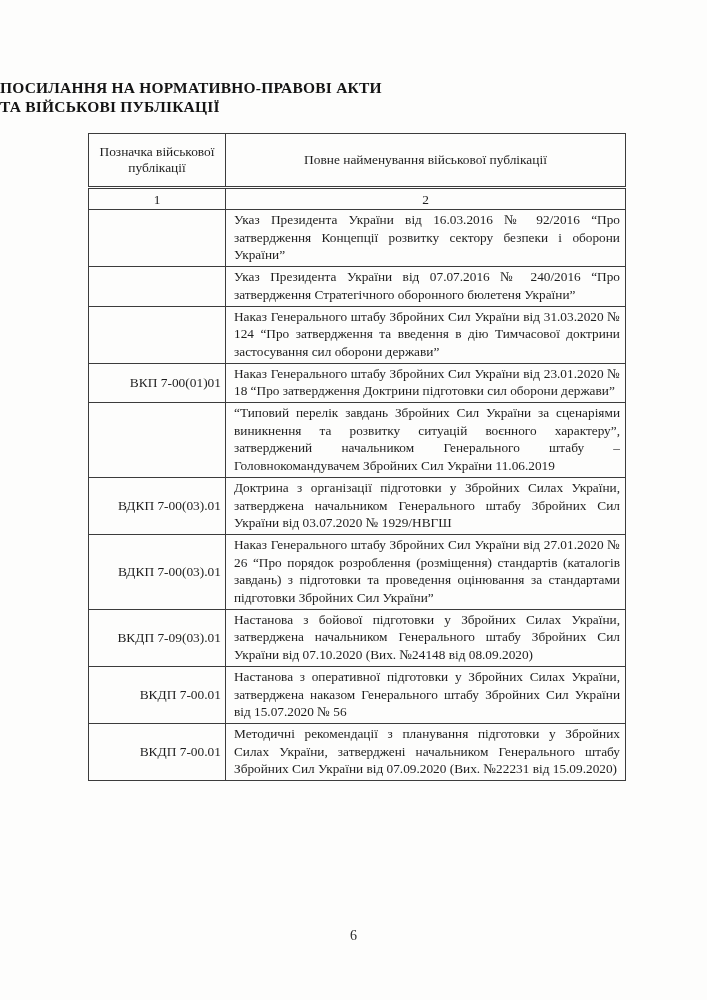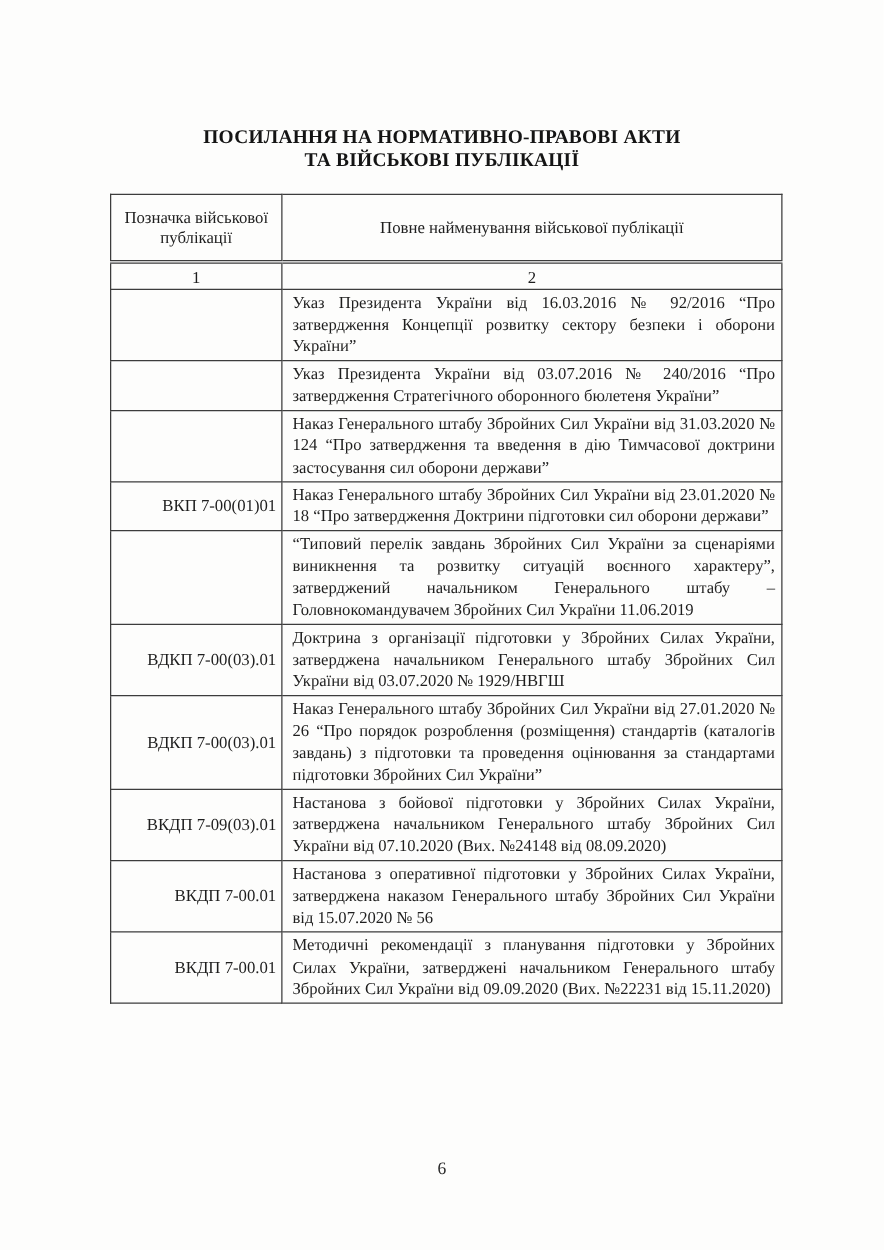--- a/index.html
+++ b/index.html
@@ -11,22 +11,21 @@
     position: relative;
     width: 707px;
     height: 1000px;
     margin: 0 auto;
     background: #fdfdfc;
     font-family: "Liberation Serif", "DejaVu Serif", serif;
     color: #1e1e1e;
     overflow: hidden;
   }
   .doc-title {
-    padding-top: 100px;
-    text-align: center;
+    padding-top: 78px;
     font-weight: bold;
     font-size: 15.5px;
     line-height: 19px;
     letter-spacing: 0.2px;
     color: #141414;
   }
   table.pub-table {
     border-collapse: collapse;
     table-layout: fixed;
     width: 537px;
@@ -106,21 +105,21 @@
         <td>2</td>
       </tr>
     </thead>
     <tbody>
       <tr>
         <td class="code-cell"></td>
         <td class="title-cell">Указ Президента України від 16.03.2016 № 92/2016 “Про затвердження Концепції розвитку сектору безпеки і оборони України”</td>
       </tr>
       <tr>
         <td class="code-cell"></td>
-        <td class="title-cell">Указ Президента України від 03.07.2016 № 240/2016 “Про затвердження Стратегічного оборонного бюлетеня України”</td>
+        <td class="title-cell">Указ Президента України від 07.07.2016 № 240/2016 “Про затвердження Стратегічного оборонного бюлетеня України”</td>
       </tr>
       <tr>
         <td class="code-cell"></td>
         <td class="title-cell">Наказ Генерального штабу Збройних Сил України від 31.03.2020 № 124 “Про затвердження та введення в дію Тимчасової доктрини застосування сил оборони держави”</td>
       </tr>
       <tr>
         <td class="code-cell">ВКП 7-00(01)01</td>
         <td class="title-cell">Наказ Генерального штабу Збройних Сил України від 23.01.2020 № 18 “Про затвердження Доктрини підготовки сил оборони держави”</td>
       </tr>
       <tr>
@@ -138,20 +137,20 @@
       <tr>
         <td class="code-cell">ВКДП 7-09(03).01</td>
         <td class="title-cell">Настанова з бойової підготовки у Збройних Силах України, затверджена начальником Генерального штабу Збройних Сил України від 07.10.2020 (Вих. №24148 від 08.09.2020)</td>
       </tr>
       <tr>
         <td class="code-cell">ВКДП 7-00.01</td>
         <td class="title-cell">Настанова з оперативної підготовки у Збройних Силах України, затверджена наказом Генерального штабу Збройних Сил України від 15.07.2020 № 56</td>
       </tr>
       <tr>
         <td class="code-cell">ВКДП 7-00.01</td>
-        <td class="title-cell">Методичні рекомендації з планування підготовки у Збройних Силах України, затверджені начальником Генерального штабу Збройних Сил України від 09.09.2020 (Вих. №22231 від 15.11.2020)</td>
+        <td class="title-cell">Методичні рекомендації з планування підготовки у Збройних Силах України, затверджені начальником Генерального штабу Збройних Сил України від 07.09.2020 (Вих. №22231 від 15.09.2020)</td>
       </tr>
     </tbody>
   </table>
 
   <div class="page-number">6</div>
 
 </div>
 
 </body></html>

